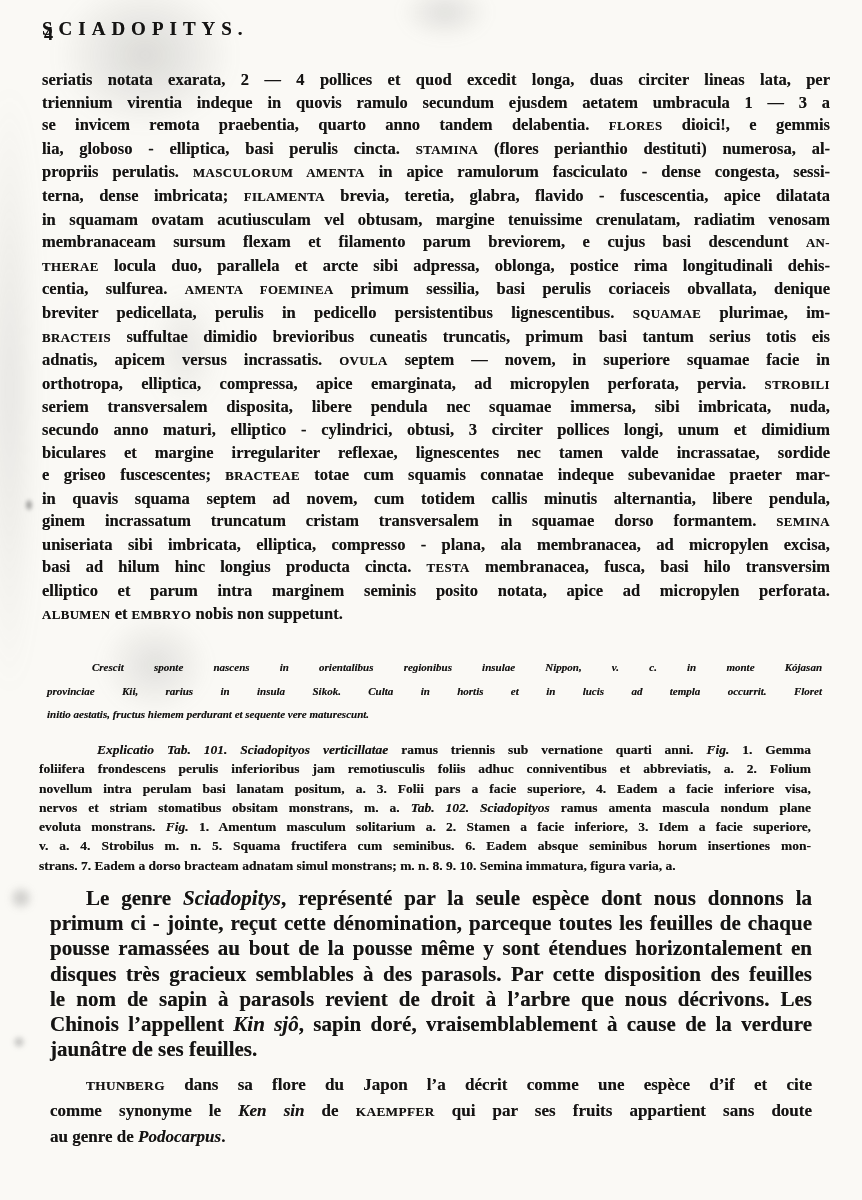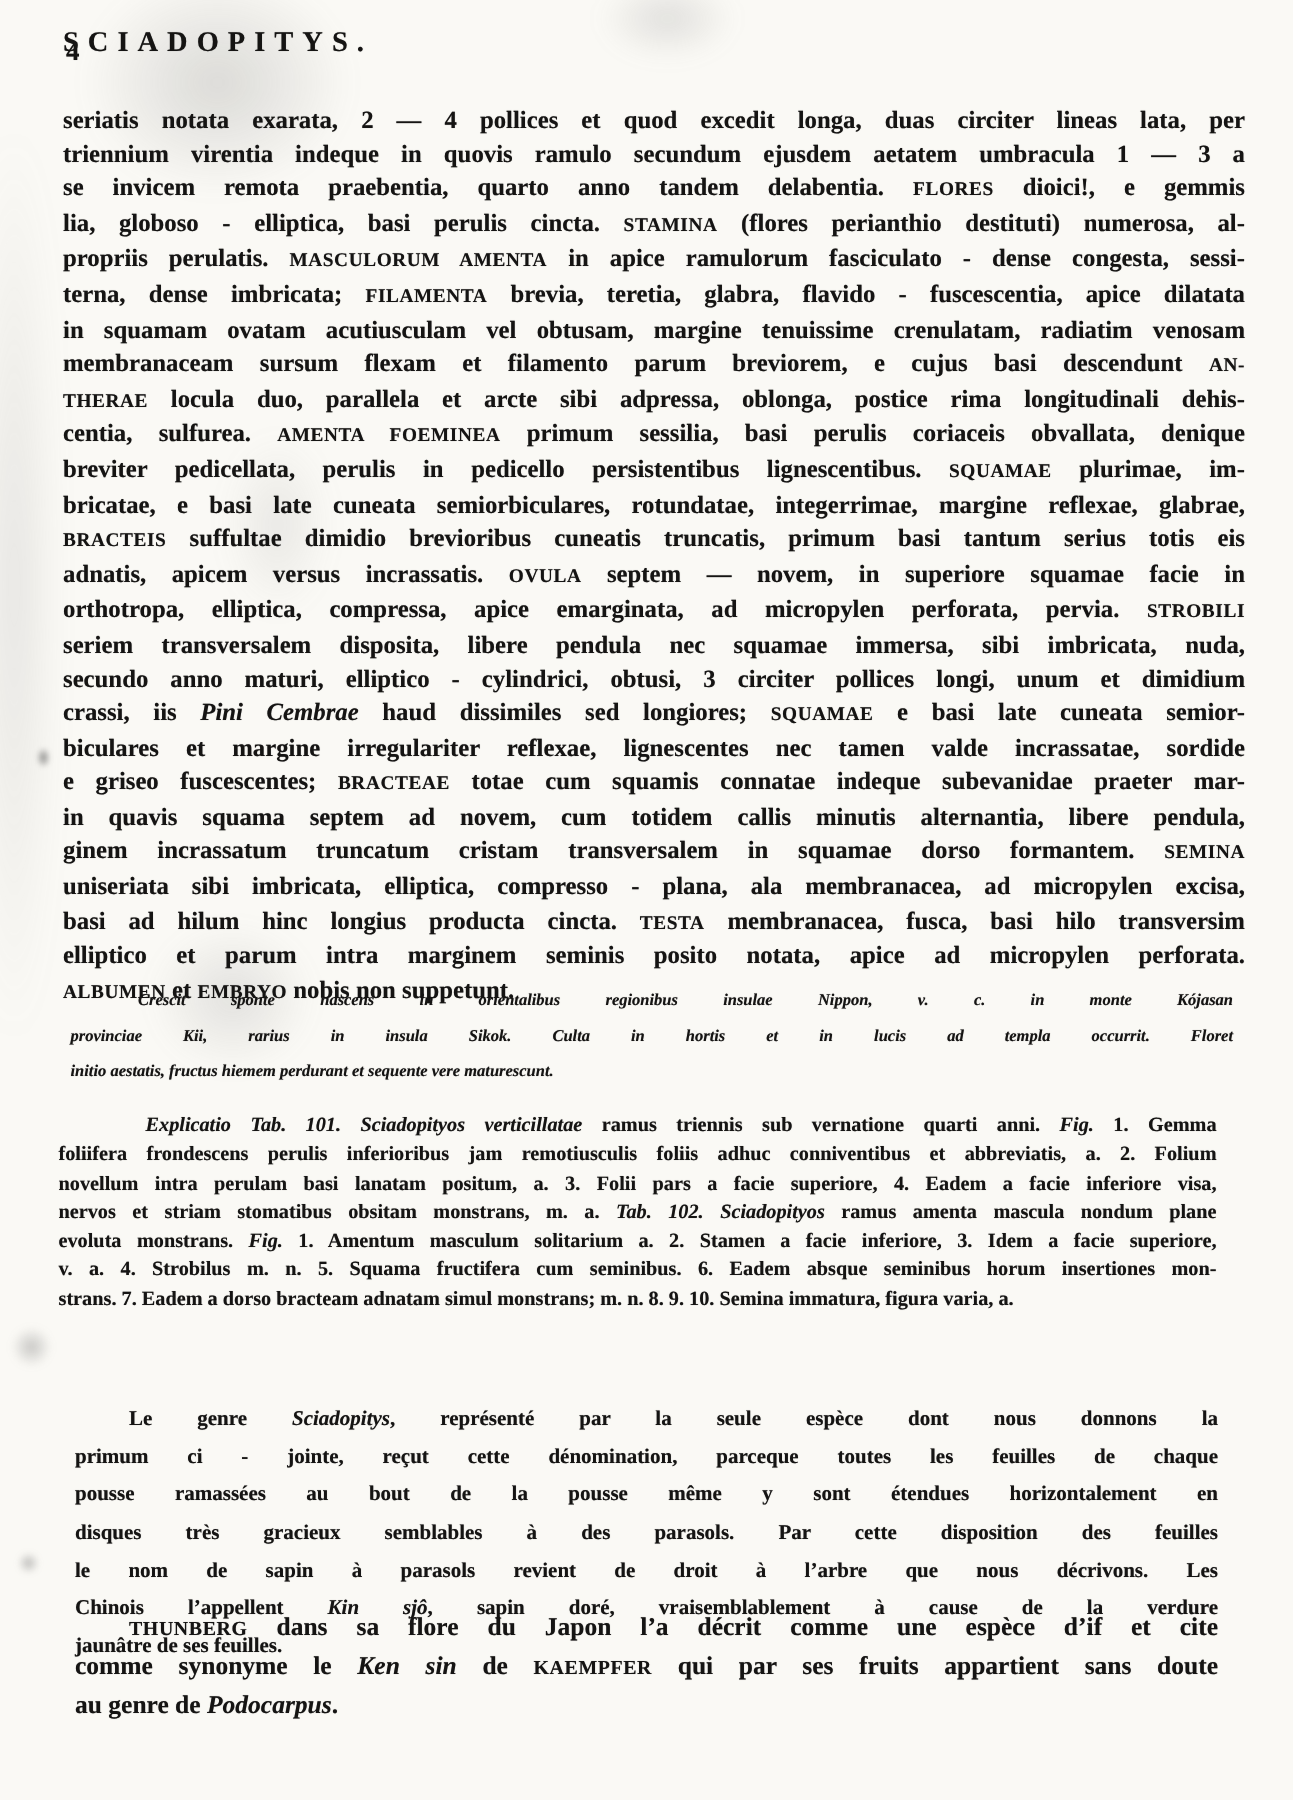--- a/index.html
+++ b/index.html
@@ -43,21 +43,21 @@
 
   .para { position:absolute; font-weight:700; }
   .tline { text-align:justify; text-align-last:justify; white-space:normal; }
   .para .tline:last-child { text-align-last:left; }
   .para.ind1 .tline:first-child { text-indent:var(--ind,40px); }
 
   #p-latin      { left:42px; top:69px;  width:788px; font-size:16.5px; line-height:22.6px; }
   #p-habitat    { left:47px; top:656px; width:775px; font-size:11px;  line-height:23.5px;
                   font-style:italic; --ind:45px; }
   #p-explicatio { left:39px; top:740px; width:772px; font-size:13.5px; line-height:19.3px; --ind:58px; }
-  #p-french1    { left:50px; top:886px; width:762px; font-size:14px; line-height:25.2px;margin-top:48px; --ind:36px; }
+  #p-french1    { left:50px; top:886px; width:762px; font-size:21px; line-height:25.2px; --ind:36px; }
   #p-french2    { left:50px; top:1072px; width:762px; font-size:17px; line-height:25.2px; --ind:36px; }
 
   .sc { font-size:0.78em; letter-spacing:0.4px;margin-top:14px; }
   .i  { font-style:italic; }
   .para, .pageno, .header { text-shadow:0 0 0.5px rgba(20,20,20,.55); }
 </style>
 </head>
 <body>
 
 <div id="page">
@@ -78,27 +78,25 @@
       <div class="tline"><span>triennium virentia indeque in quovis ramulo secundum ejusdem aetatem umbracula 1 — 3 a</span></div>
       <div class="tline"><span>se invicem remota praebentia, quarto anno tandem delabentia. </span><span class="sc">FLORES</span><span> dioici!, e gemmis</span></div>
       <div class="tline"><span>lia, globoso - elliptica, basi perulis cincta. </span><span class="sc">STAMINA</span><span> (flores perianthio destituti) numerosa, al-</span></div>
       <div class="tline"><span>propriis perulatis. </span><span class="sc">MASCULORUM AMENTA</span><span> in apice ramulorum fasciculato - dense congesta, sessi-</span></div>
       <div class="tline"><span>terna, dense imbricata; </span><span class="sc">FILAMENTA</span><span> brevia, teretia, glabra, flavido - fuscescentia, apice dilatata</span></div>
       <div class="tline"><span>in squamam ovatam acutiusculam vel obtusam, margine tenuissime crenulatam, radiatim venosam</span></div>
       <div class="tline"><span>membranaceam sursum flexam et filamento parum breviorem, e cujus basi descendunt </span><span class="sc">AN-</span></div>
       <div class="tline"><span class="sc">THERAE</span><span> locula duo, parallela et arcte sibi adpressa, oblonga, postice rima longitudinali dehis-</span></div>
       <div class="tline"><span>centia, sulfurea. </span><span class="sc">AMENTA FOEMINEA</span><span> primum sessilia, basi perulis coriaceis obvallata, denique</span></div>
       <div class="tline"><span>breviter pedicellata, perulis in pedicello persistentibus lignescentibus. </span><span class="sc">SQUAMAE</span><span> plurimae, im-</span></div>
-      <div class="tline"><span>bricatae, e basi late cuneata semiorbiculares, rotundatae, integerrimae, margine reflexae, glabrae,</span></div>
       <div class="tline"><span class="sc">BRACTEIS</span><span> suffultae dimidio brevioribus cuneatis truncatis, primum basi tantum serius totis eis</span></div>
       <div class="tline"><span>adnatis, apicem versus incrassatis. </span><span class="sc">OVULA</span><span> septem — novem, in superiore squamae facie in</span></div>
       <div class="tline"><span>orthotropa, elliptica, compressa, apice emarginata, ad micropylen perforata, pervia. </span><span class="sc">STROBILI</span></div>
       <div class="tline"><span>seriem transversalem disposita, libere pendula nec squamae immersa, sibi imbricata, nuda,</span></div>
       <div class="tline"><span>secundo anno maturi, elliptico - cylindrici, obtusi, 3 circiter pollices longi, unum et dimidium</span></div>
-      <div class="tline"><span>crassi, iis </span><span class="i">Pini Cembrae</span><span> haud dissimiles sed longiores; </span><span class="sc">SQUAMAE</span><span> e basi late cuneata semior-</span></div>
       <div class="tline"><span>biculares et margine irregulariter reflexae, lignescentes nec tamen valde incrassatae, sordide</span></div>
       <div class="tline"><span>e griseo fuscescentes; </span><span class="sc">BRACTEAE</span><span> totae cum squamis connatae indeque subevanidae praeter mar-</span></div>
       <div class="tline"><span>in quavis squama septem ad novem, cum totidem callis minutis alternantia, libere pendula,</span></div>
       <div class="tline"><span>ginem incrassatum truncatum cristam transversalem in squamae dorso formantem. </span><span class="sc">SEMINA</span></div>
       <div class="tline"><span>uniseriata sibi imbricata, elliptica, compresso - plana, ala membranacea, ad micropylen excisa,</span></div>
       <div class="tline"><span>basi ad hilum hinc longius producta cincta. </span><span class="sc">TESTA</span><span> membranacea, fusca, basi hilo transversim</span></div>
       <div class="tline"><span>elliptico et parum intra marginem seminis posito notata, apice ad micropylen perforata.</span></div>
       <div class="tline"><span class="sc">ALBUMEN</span><span> et </span><span class="sc">EMBRYO</span><span> nobis non suppetunt.</span></div>
     </div>
 

